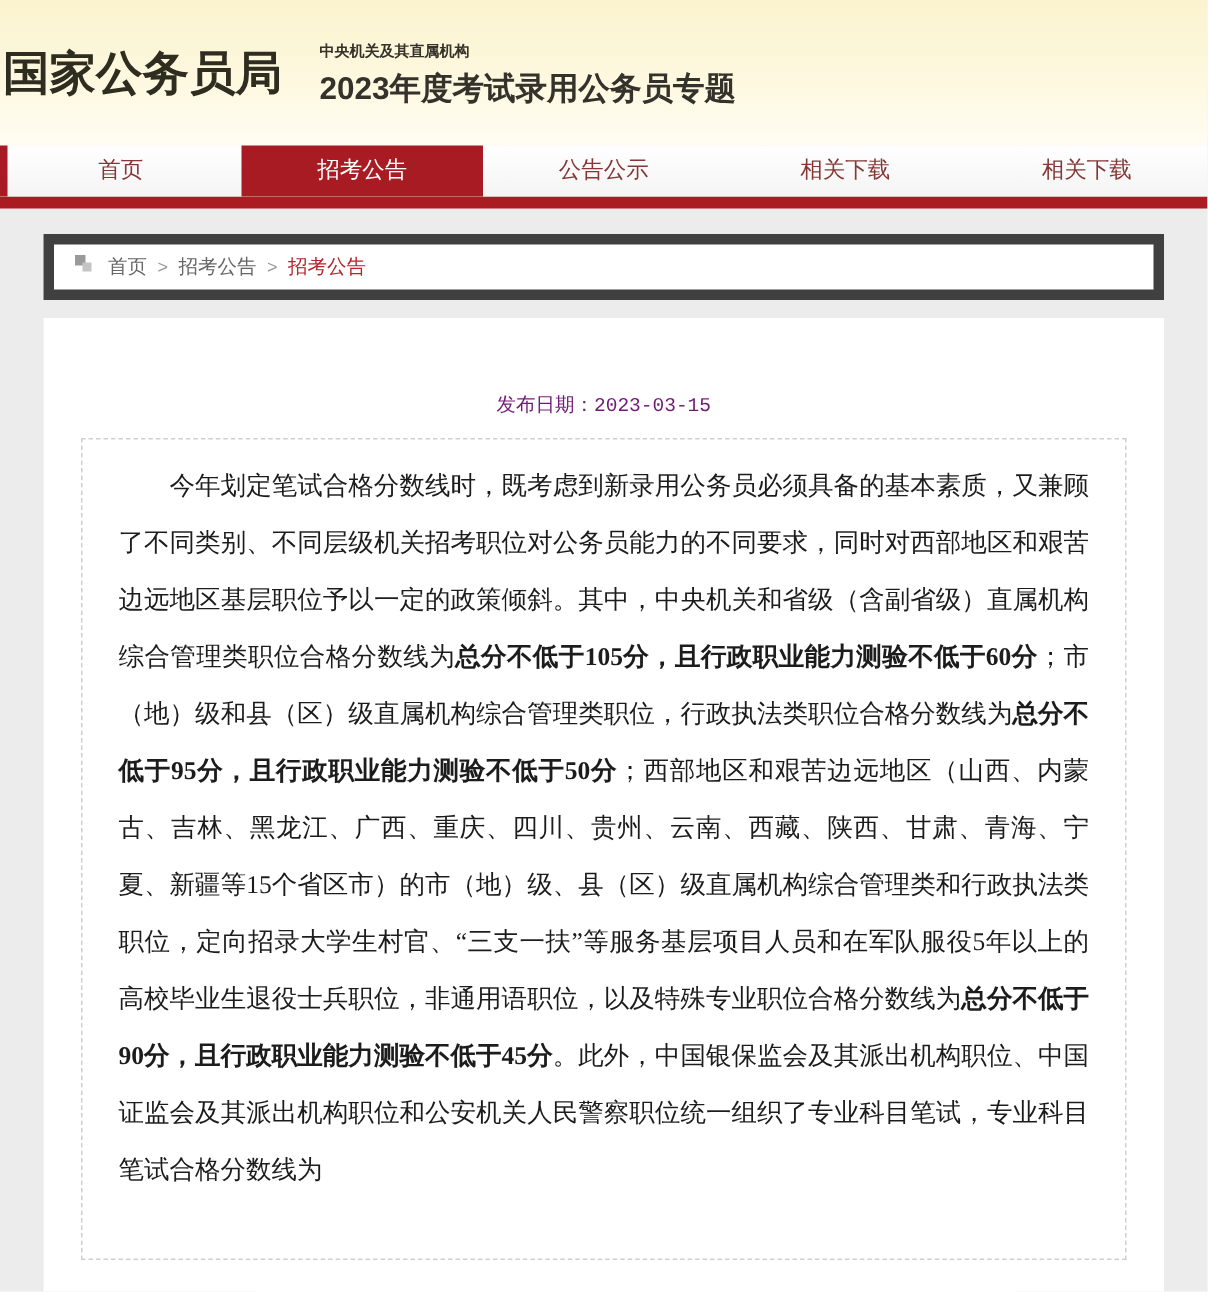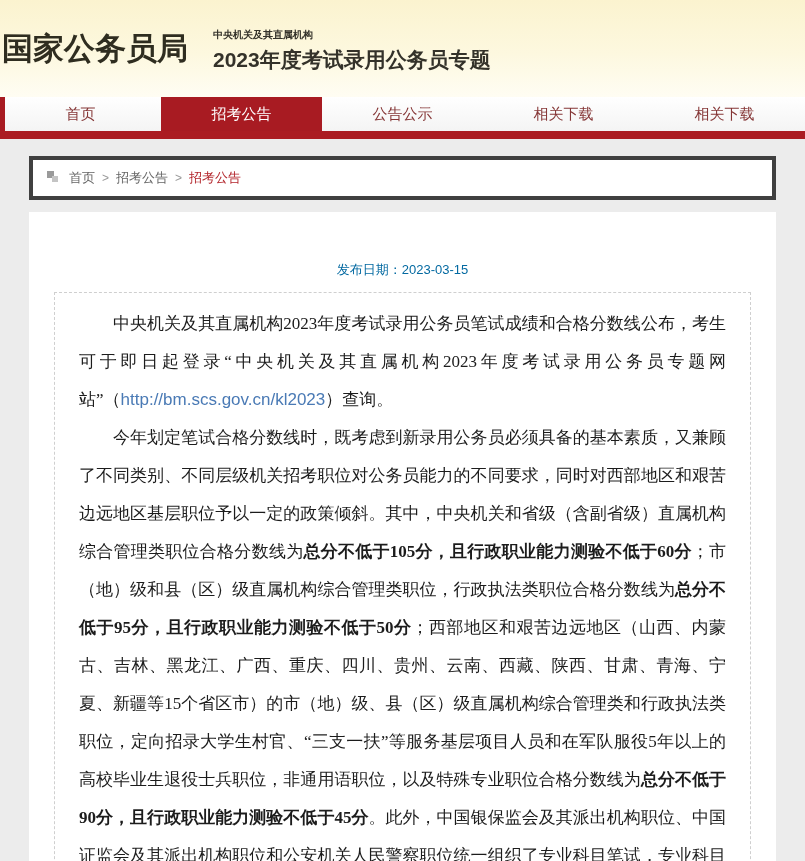--- a/index.html
+++ b/index.html
@@ -55,21 +55,21 @@
     color: #ffffff;
   }
   .nav-red-bar { height: 8px; background: #ab1c22; }
 
   
   .breadcrumb-bar {
     width: 747px;
     margin: 17px auto 0;
     height: 44px;
     background: #ffffff;
-    border: 4px solid #404040;
+    border: 7px solid #404040;
     display: flex;
     align-items: center;
     padding-left: 13px;
   }
   .bc-icon { display: inline-block; margin-right: 10px; }
   .breadcrumb-trail { font-size: 13px; color: #666; }
   .bc-link { color: #666; text-decoration: none; cursor: pointer; }
   .bc-link.current { color: #b3262c; }
   .bc-sep { margin: 0 7px; color: #999; font-size: 12px; }
 
@@ -85,22 +85,23 @@
     text-align: center;
     font-size: 19px;
     font-weight: bold;
     color: #a5242c;
     line-height: 26px;
     padding: 0 20px;
   }
   .article-date {
     text-align: center;
     font-size: 13px;
-    color: #0369a1;
+    color: #701a75;
     margin-top: 20px;
+    font-family: Liberation Mono, monospace;
   }
   .article-body {
     margin: 13px 25px 0;
     border: 1px dashed #cfcfcf;
     padding: 12px 24px 40px;
   }
   .article-body p {
     font-family: "Liberation Serif", "DejaVu Serif", serif;
     font-size: 17px;
     line-height: 38px;
@@ -145,16 +146,15 @@
       <rect x="1" y="1" width="7" height="7" fill="#9a9a9a"></rect>
       <rect x="6" y="6" width="6" height="6" fill="#c4c4c4"></rect>
     </svg>
   </span>
   <span class="breadcrumb-trail"><a class="bc-link">首页</a><span class="bc-sep">&gt;</span><a class="bc-link">招考公告</a><span class="bc-sep">&gt;</span><a class="bc-link current">招考公告</a></span>
 </div>
 
 <main class="content-card">
   <div class="article-date">发布日期：2023-03-15</div>
   <div class="article-body">
-      <p><span>中央机关及其直属机构2023年度考试录用公务员笔试成绩和合格分数线公布，考生可于即日起登录“中央机关及其直属机构2023年度考试录用公务员专题网站”（</span><a class="body-link">http://bm.scs.gov.cn/kl2023</a><span>）查询。</span></p>
       <p><span>今年划定笔试合格分数线时，既考虑到新录用公务员必须具备的基本素质，又兼顾了不同类别、不同层级机关招考职位对公务员能力的不同要求，同时对西部地区和艰苦边远地区基层职位予以一定的政策倾斜。其中，中央机关和省级（含副省级）直属机构综合管理类职位合格分数线为</span><b>总分不低于105分，且行政职业能力测验不低于60分</b><span>；市（地）级和县（区）级直属机构综合管理类职位，行政执法类职位合格分数线为</span><b>总分不低于95分，且行政职业能力测验不低于50分</b><span>；西部地区和艰苦边远地区（山西、内蒙古、吉林、黑龙江、广西、重庆、四川、贵州、云南、西藏、陕西、甘肃、青海、宁夏、新疆等15个省区市）的市（地）级、县（区）级直属机构综合管理类和行政执法类职位，定向招录大学生村官、“三支一扶”等服务基层项目人员和在军队服役5年以上的高校毕业生退役士兵职位，非通用语职位，以及特殊专业职位合格分数线为</span><b>总分不低于90分，且行政职业能力测验不低于45分</b><span>。此外，中国银保监会及其派出机构职位、中国证监会及其派出机构职位和公安机关人民警察职位统一组织了专业科目笔试，专业科目笔试合格分数线为</span></p>
     </div>
 </main>
 
 </body></html>

